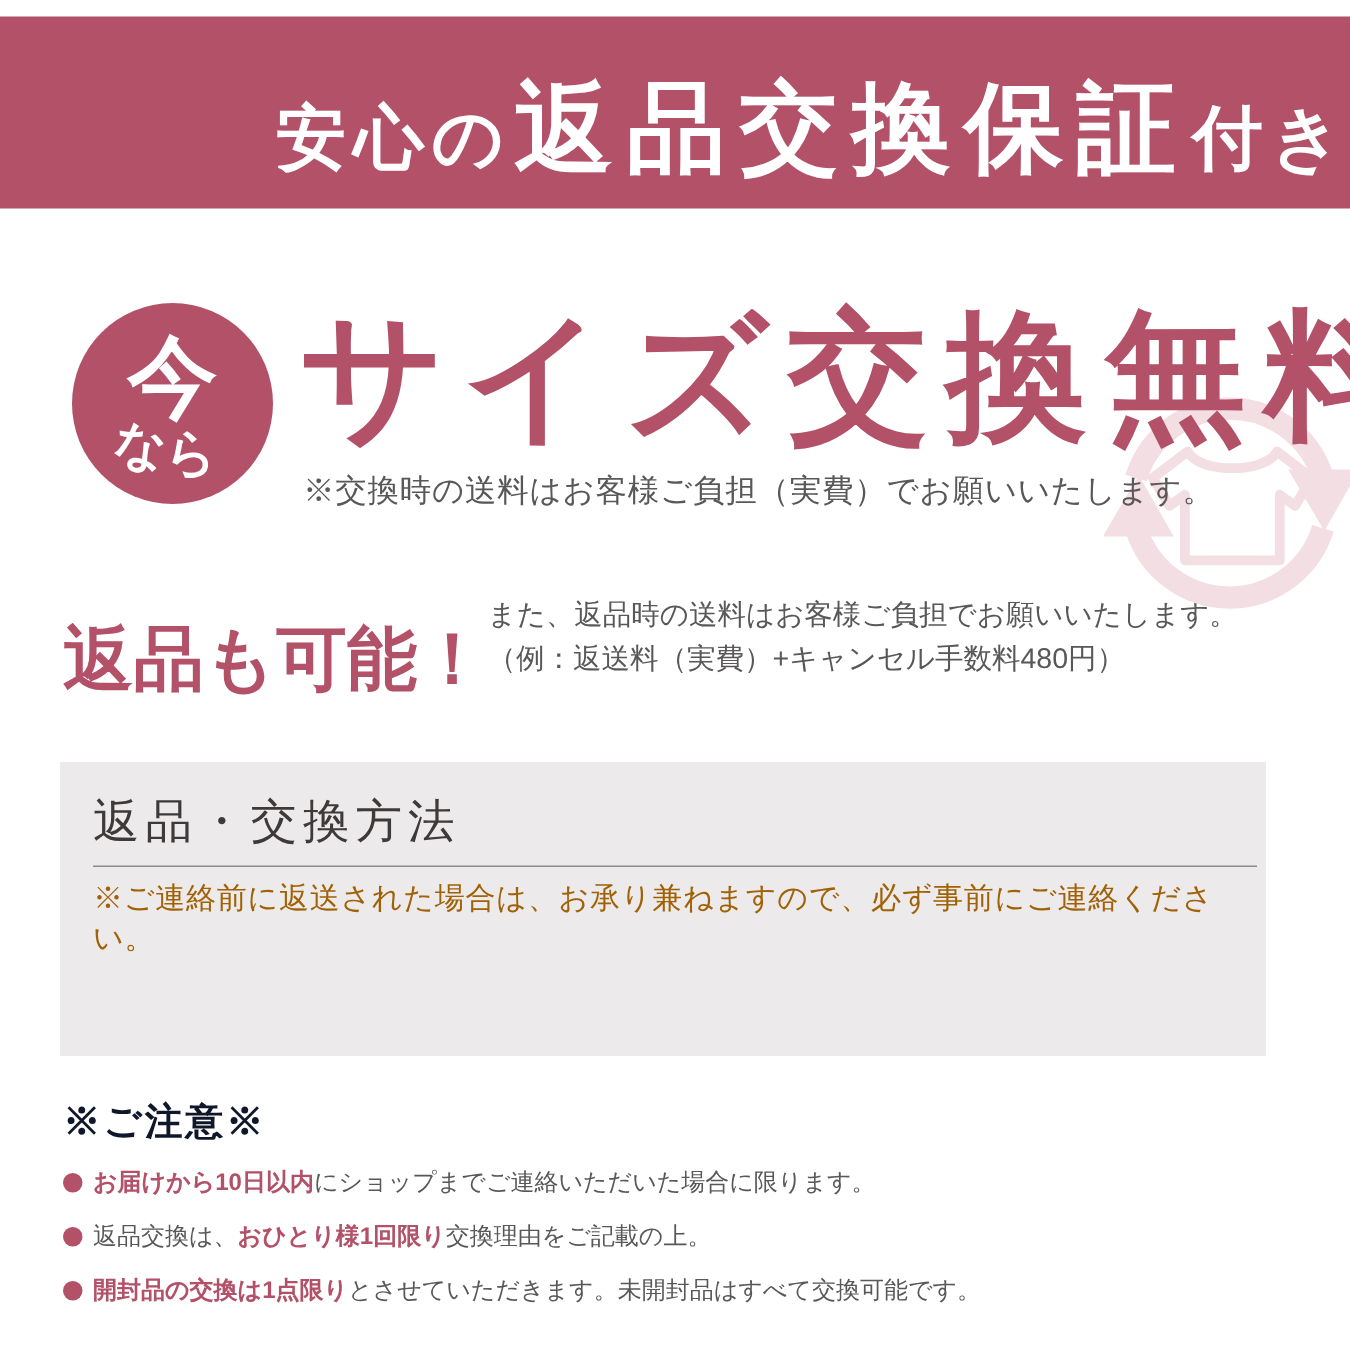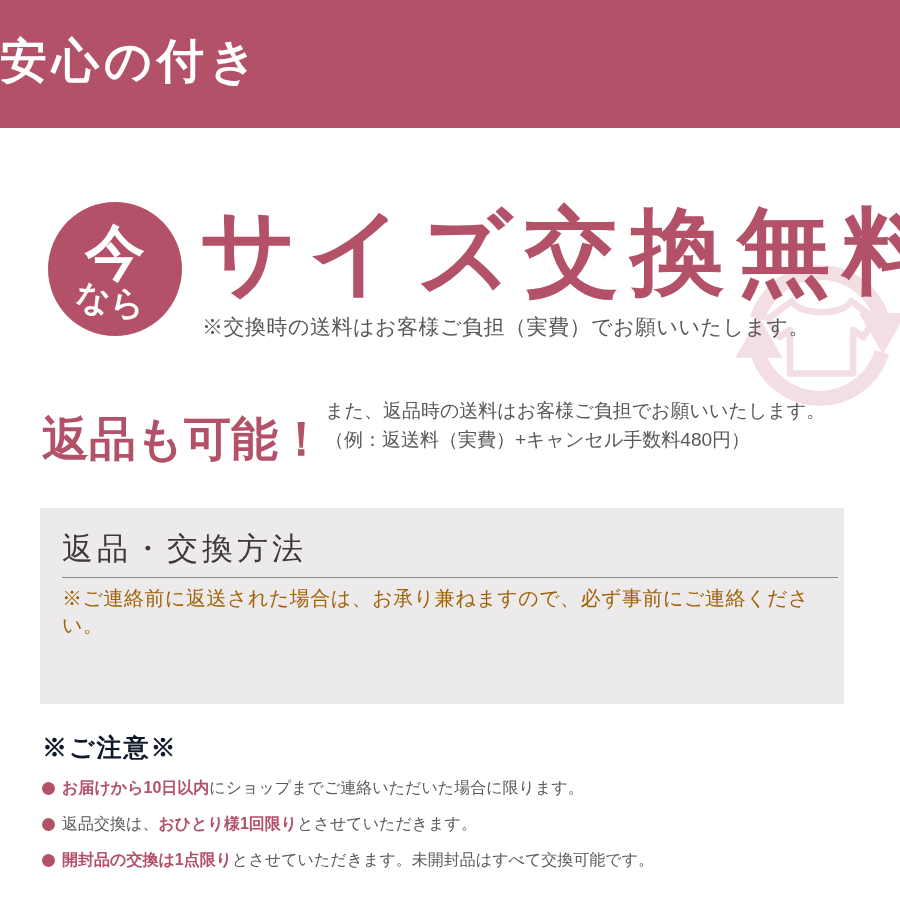--- a/index.html
+++ b/index.html
@@ -6,23 +6,23 @@
   body {
     width: 900px; height: 900px; position: relative; overflow: hidden;
     background: #ffffff;
     font-family: "Liberation Sans", sans-serif;
     -webkit-font-smoothing: antialiased;
   }
   .serif { font-family: "DejaVu Serif", "Liberation Serif", serif; }
 
   
   .banner {
-    position: absolute; left: 0; top: 0; width: 900px; height: 128px;
+    position: absolute; left: 0; top: 11px; width: 900px; height: 128px;
     background: #b25168;
-    display: flex; align-items: baseline; justify-content: flex-start;
+    display: flex; align-items: baseline; justify-content: flex-end;
     color: #ffffff; white-space: nowrap;
   }
   .banner-inner { display: flex; align-items: baseline; margin-top: 30px; }
   .banner .small { font-size: 47px; font-weight: 700; letter-spacing: 5px; }
   .banner .big   { font-size: 66px; font-weight: 700; letter-spacing: 9px; margin: 0 2px; }
 
   
   .badge {
     position: absolute; left: 48px; top: 202px; width: 134px; height: 134px;
     border-radius: 50%; background: #b25168; color: #fff;
@@ -86,20 +86,21 @@
     display: inline-block; margin-right: 7px; flex: 0 0 auto;
   }
   .caution-item .em { color: #b25168; font-weight: 700; }
 </style>
 </head>
 <body>
 
 <div class="banner">
   <div class="banner-inner serif">
     <span class="small">安心の</span>
+    <span class="big">返品交換保証</span>
     <span class="small">付き</span>
   </div>
 </div>
 
 <div class="badge serif">
   <span class="l1">今</span>
   <span class="l2">なら</span>
 </div>
 
 <div class="exchange-icon-wrap">
@@ -135,21 +136,21 @@
   <div class="caution-item">
     <span class="dot"></span>
     <span></span>
       <span class="em">お届けから10日以内</span>
       <span>にショップまでご連絡いただいた場合に限ります。</span>
   </div>
   <div class="caution-item">
     <span class="dot"></span>
     <span>返品交換は、</span>
       <span class="em">おひとり様1回限り</span>
-      <span>とさせていただきます。</span>
+      <span>交換理由をご記載の上。</span>
   </div>
   <div class="caution-item">
     <span class="dot"></span>
     <span></span>
       <span class="em">開封品の交換は1点限り</span>
       <span>とさせていただきます。未開封品はすべて交換可能です。</span>
   </div>
 </div>
 
 </body></html>

